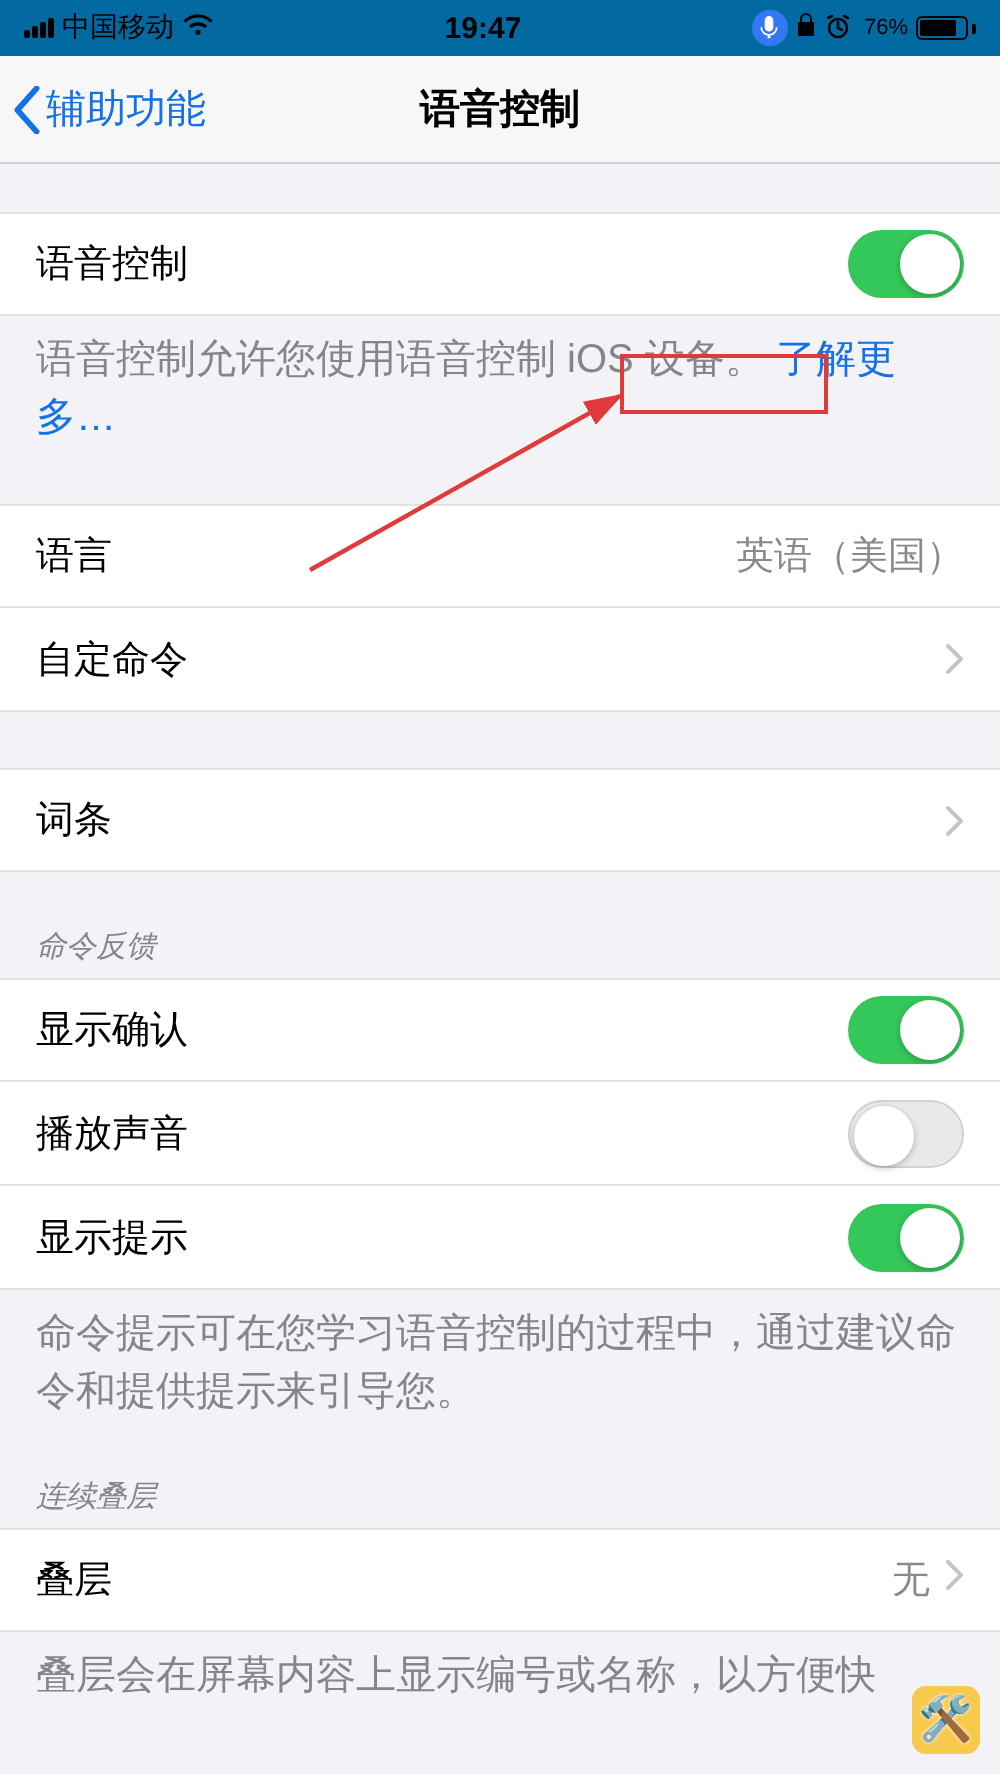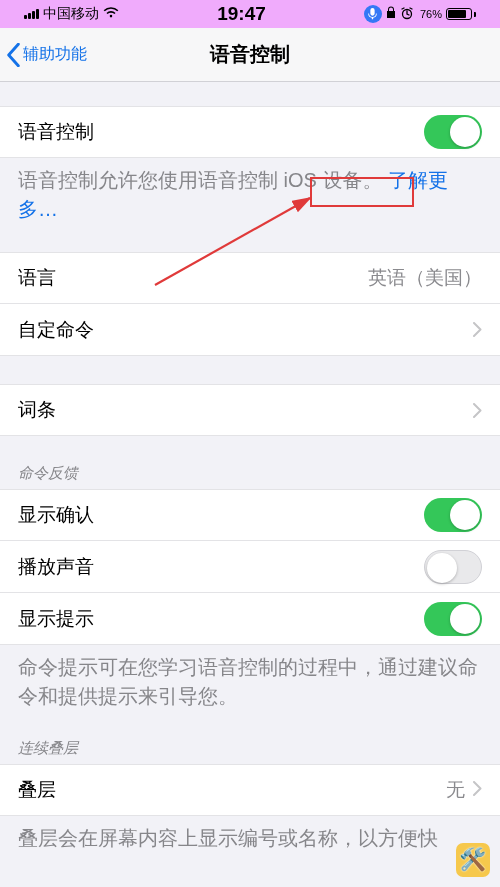--- a/index.html
+++ b/index.html
@@ -10,27 +10,27 @@
     color: #000;
     position: relative;
   }
 
   
   .status-bar {
     height: 28px;
     display: flex;
     align-items: center;
     justify-content: space-between;
-    padding: 0 24px;
-    background: #f0abfc;
+    padding: 0 12px;
+    background: #0369a1;
     font-size: 14px;
     font-weight: 500;
   }
   .status-left, .status-right { display: flex; align-items: center; gap: 4px; }
-  .status-center { font-size: 19px; font-weight: 600; }
+  .status-center { font-size: 15px; font-weight: 600; }
   .signal { display: inline-flex; align-items: flex-end; gap: 1px; }
   .signal span { width: 3px; background: #000; display: inline-block; border-radius: 1px; }
   .signal span:nth-child(1){height:4px}.signal span:nth-child(2){height:6px}
   .signal span:nth-child(3){height:8px}.signal span:nth-child(4){height:10px}
   .wifi-icon svg { width: 16px; height: 12px; }
   .mic-badge { width:18px;height:18px;border-radius:9px;background:#3478f6;display:flex;align-items:center;justify-content:center; }
   .mic-badge svg{width:9px;height:12px;fill:#fff}
   .lock-icon svg{width:10px;height:13px;fill:#000}
   .alarm-icon svg{width:14px;height:14px;fill:#000}
   .battery { display:flex; align-items:center; gap:2px; }
@@ -41,21 +41,21 @@
 
   
   .nav {
     height: 54px;
     background: #f7f7f8;
     display:flex;align-items:center;justify-content:center;position:relative;
     border-bottom:0.5px solid #d1d1d6;
   }
   .nav-back {
     position:absolute;left:6px;top:0;bottom:0;display:flex;align-items:center;
-    color:#1472e8;font-size:16px;gap:2px;cursor:pointer;
+    color:#1472e8;font-size:20px;gap:2px;cursor:pointer;
   }
   .nav-back svg{width:15px;height:24px;fill:#1472e8}
   .nav-title{font-size:20px;font-weight:600;}
 
   .content { height: calc(887px - 28px - 54px); overflow-y:hidden; }
 
   
   .group { margin-top:28px; }
   .group.first { margin-top:24px; }
   .row {

